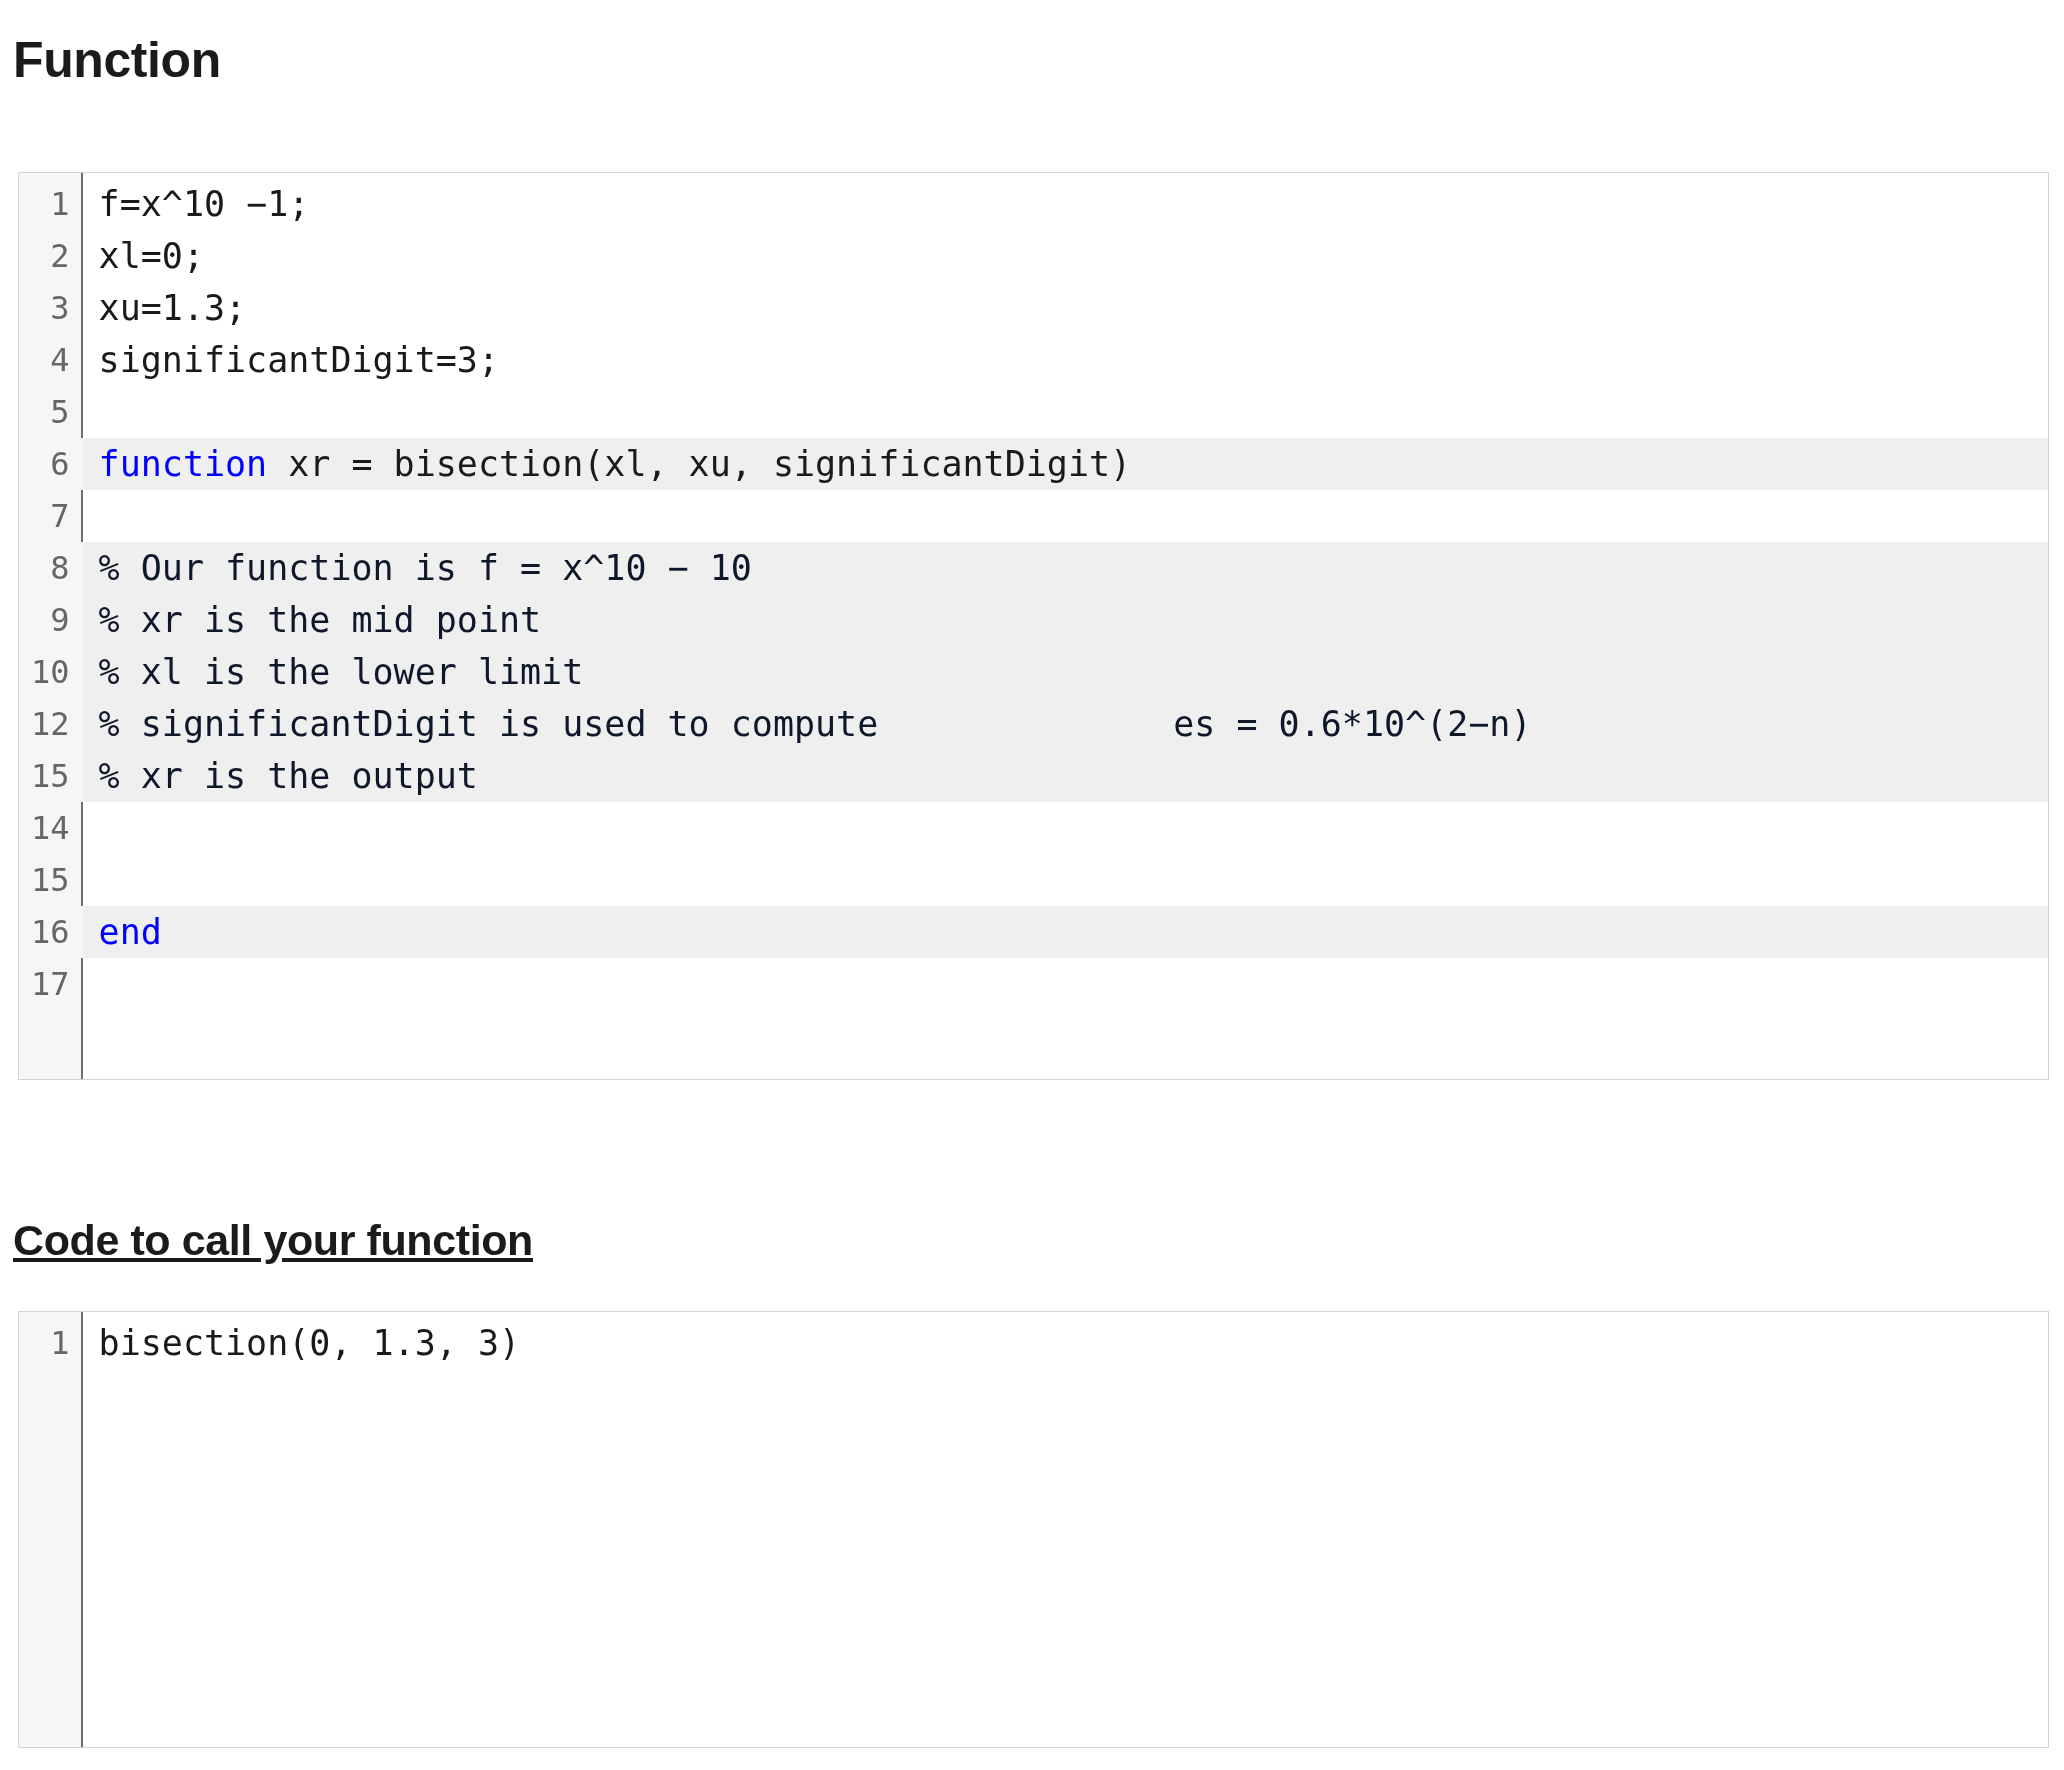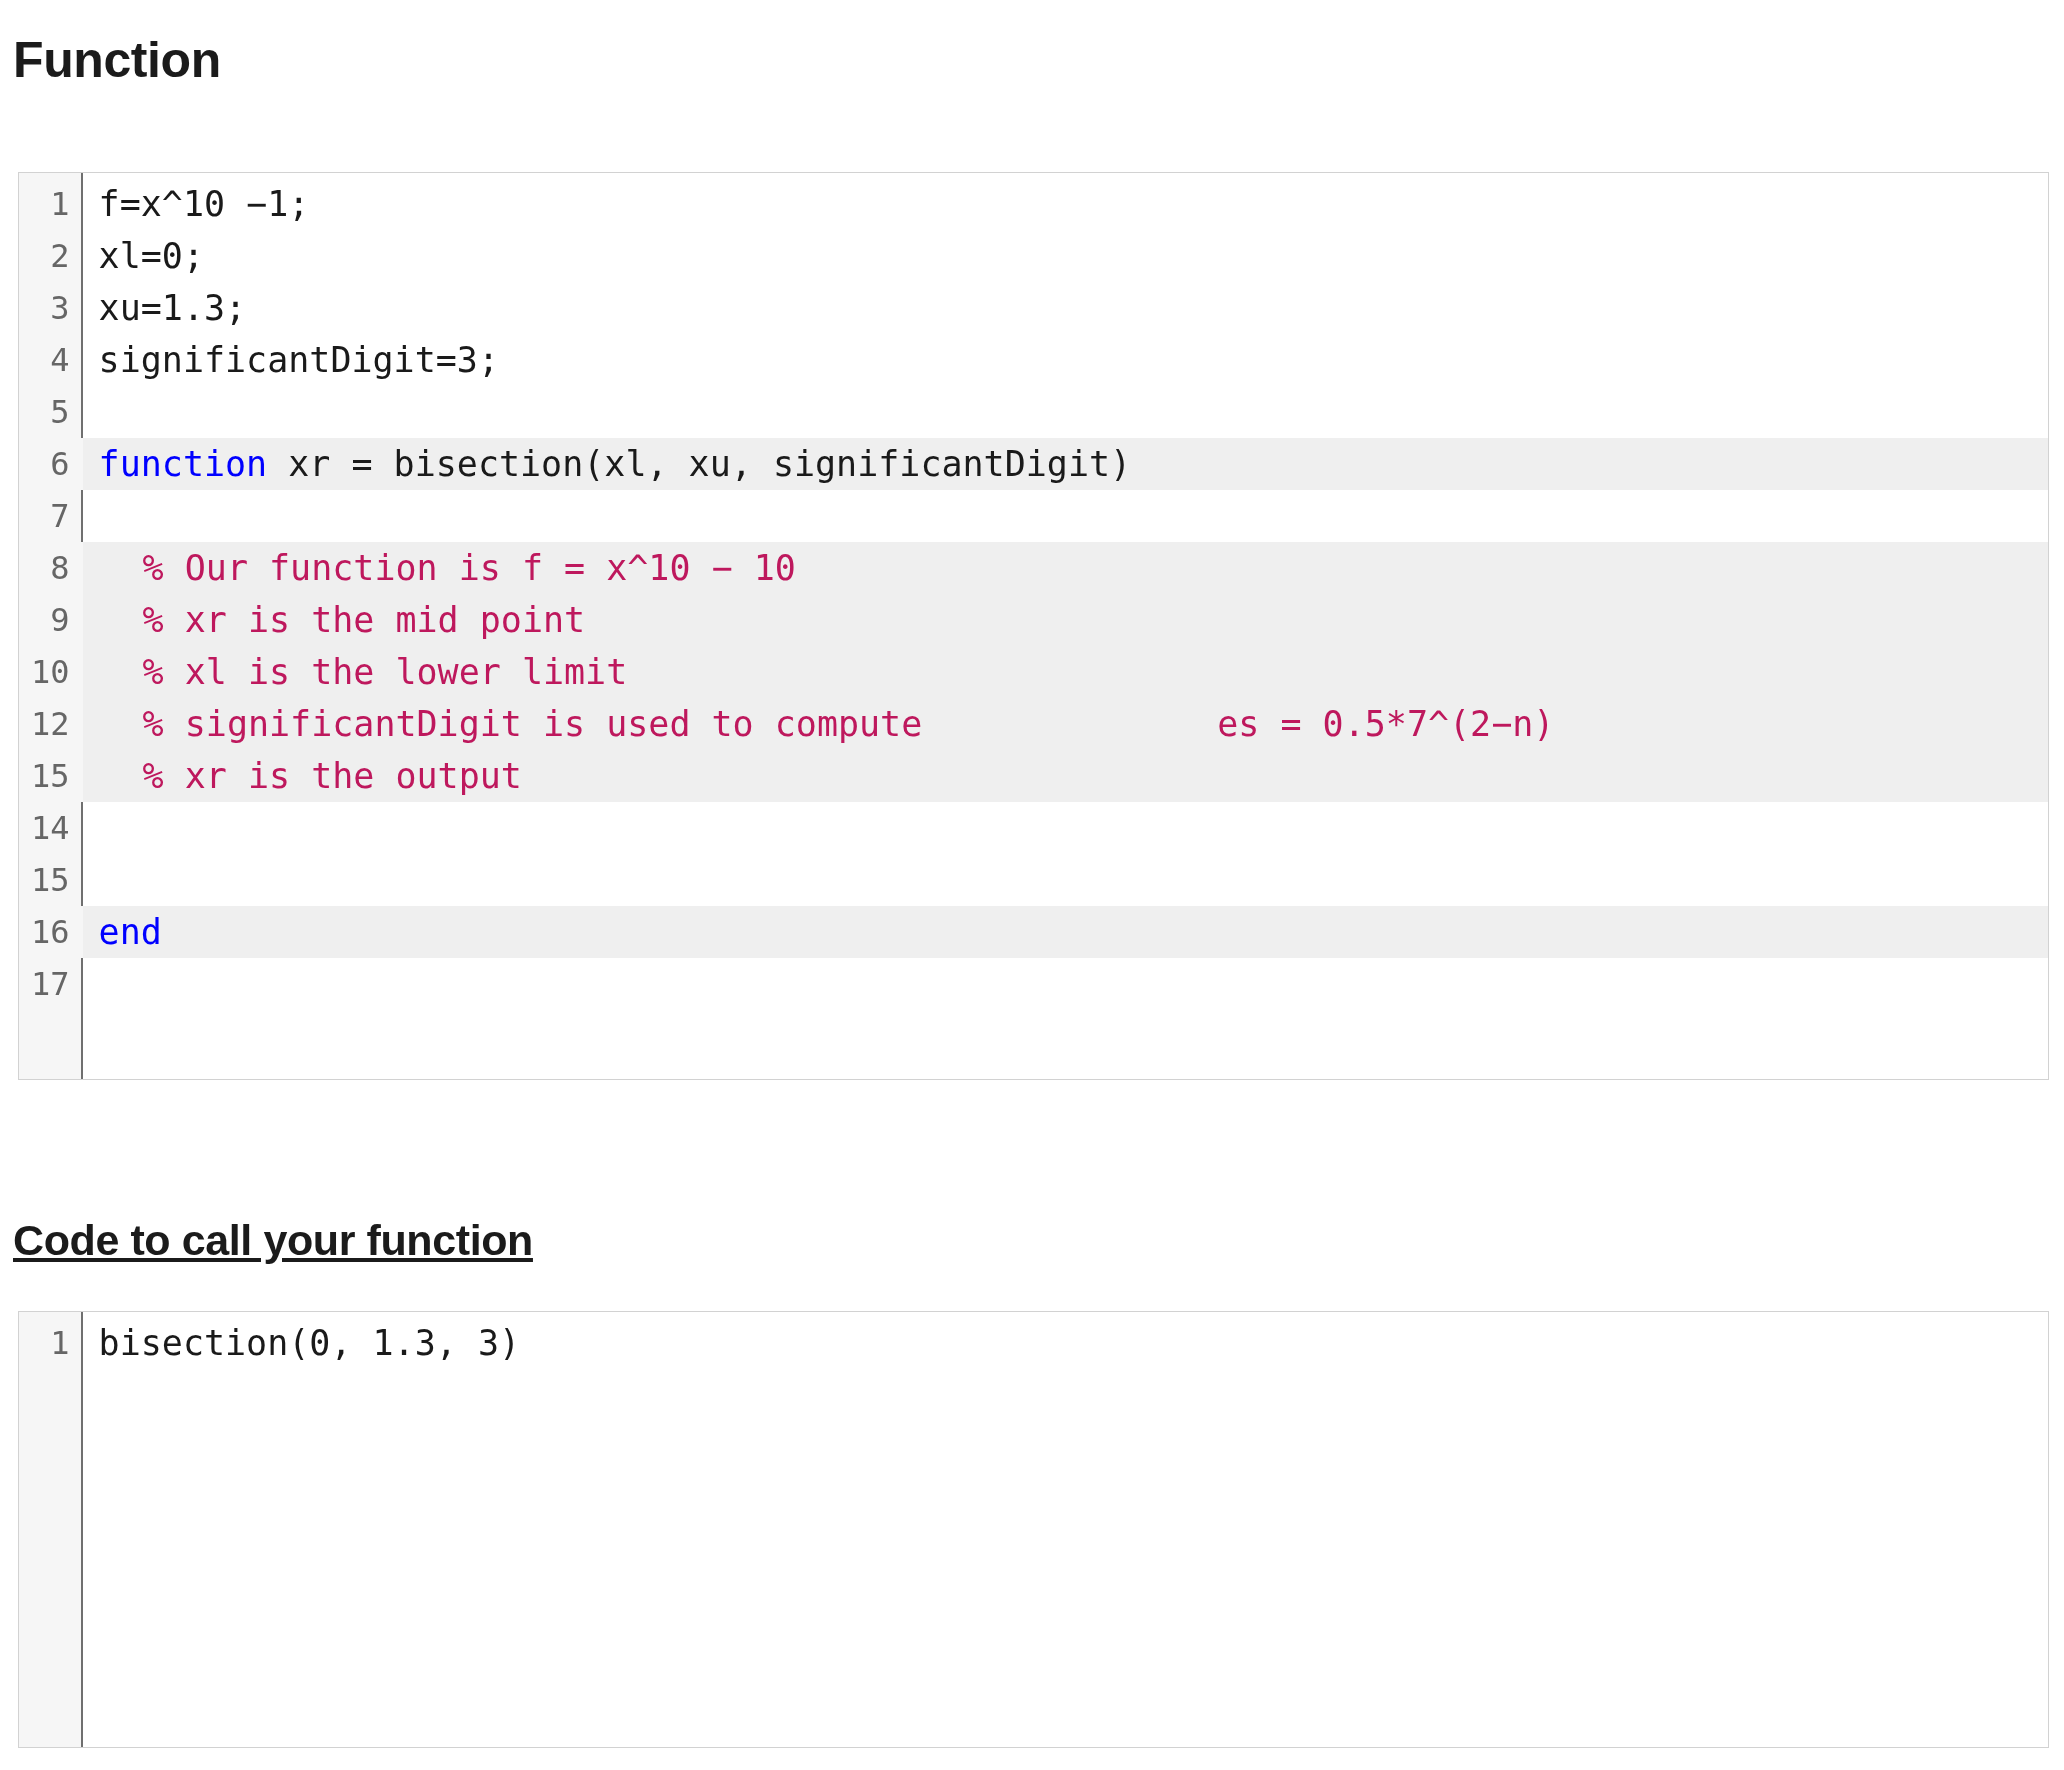--- a/index.html
+++ b/index.html
@@ -117,21 +117,21 @@
     box-sizing: border-box;
     padding-left: 16px;
     font-family: "DejaVu Sans Mono", "Liberation Mono", monospace;
     font-size: 35px;
     color: #1a1a1a;
     white-space: pre;
     overflow: visible;
   }
 
   .tok-kw      { color: #0000ff; }
-  .tok-comment { color: #be185d; margin-left: 44px; }
+  .tok-comment { color: #0f172a; }
   .tok-plain   { color: #1a1a1a; }
 </style>
 </head>
 <body>
 
 <div class="page">
 
   <h1 class="heading" id="heading-function">Function</h1>
 
   <div class="code-block" id="code-block-function">
@@ -141,21 +141,21 @@
           <div class="code-line"><div class="ln-num">1</div><div class="ln-text"><span class="tok-plain">f=x^10 −1;</span></div></div>
           <div class="code-line"><div class="ln-num">2</div><div class="ln-text"><span class="tok-plain">xl=0;</span></div></div>
           <div class="code-line"><div class="ln-num">3</div><div class="ln-text"><span class="tok-plain">xu=1.3;</span></div></div>
           <div class="code-line"><div class="ln-num">4</div><div class="ln-text"><span class="tok-plain">significantDigit=3;</span></div></div>
           <div class="code-line"><div class="ln-num">5</div><div class="ln-text"><span class="tok-plain"></span></div></div>
           <div class="code-line hl"><div class="ln-num">6</div><div class="ln-text"><span class="tok-kw">function</span><span class="tok-plain"> xr = bisection(xl, xu, significantDigit)</span></div></div>
           <div class="code-line"><div class="ln-num">7</div><div class="ln-text"><span class="tok-plain"></span></div></div>
           <div class="code-line hl"><div class="ln-num">8</div><div class="ln-text"><span class="tok-comment">% Our function is f = x^10 − 10</span></div></div>
           <div class="code-line hl"><div class="ln-num">9</div><div class="ln-text"><span class="tok-comment">% xr is the mid point</span></div></div>
           <div class="code-line hl"><div class="ln-num">10</div><div class="ln-text"><span class="tok-comment">% xl is the lower limit</span></div></div>
-          <div class="code-line hl"><div class="ln-num">12</div><div class="ln-text"><span class="tok-comment">% significantDigit is used to compute              es = 0.5*7^(2−n)</span></div></div>
+          <div class="code-line hl"><div class="ln-num">12</div><div class="ln-text"><span class="tok-comment">% significantDigit is used to compute              es = 0.6*10^(2−n)</span></div></div>
           <div class="code-line hl"><div class="ln-num">15</div><div class="ln-text"><span class="tok-comment">% xr is the output</span></div></div>
           <div class="code-line"><div class="ln-num">14</div><div class="ln-text"><span class="tok-plain"></span></div></div>
           <div class="code-line"><div class="ln-num">15</div><div class="ln-text"><span class="tok-plain"></span></div></div>
           <div class="code-line hl"><div class="ln-num">16</div><div class="ln-text"><span class="tok-kw">end</span><span class="tok-plain"></span></div></div>
           <div class="code-line"><div class="ln-num">17</div><div class="ln-text"><span class="tok-plain"></span></div></div>
         </div>
     </div>
   </div>
 
   <h2 class="heading" id="heading-call">Code to call your function</h2>

